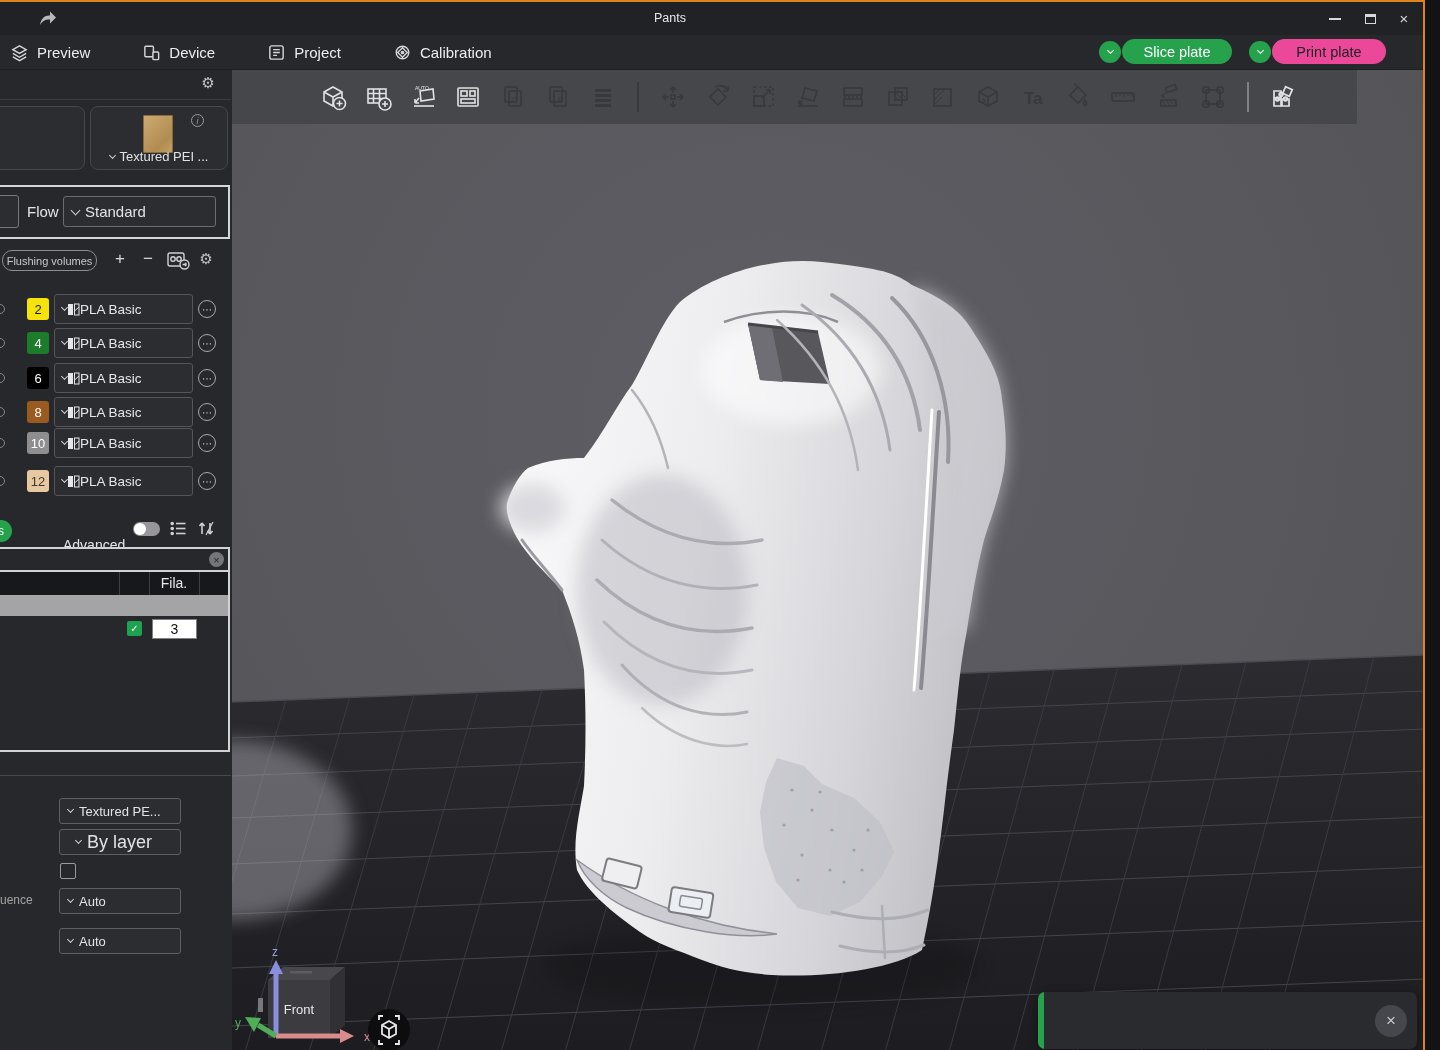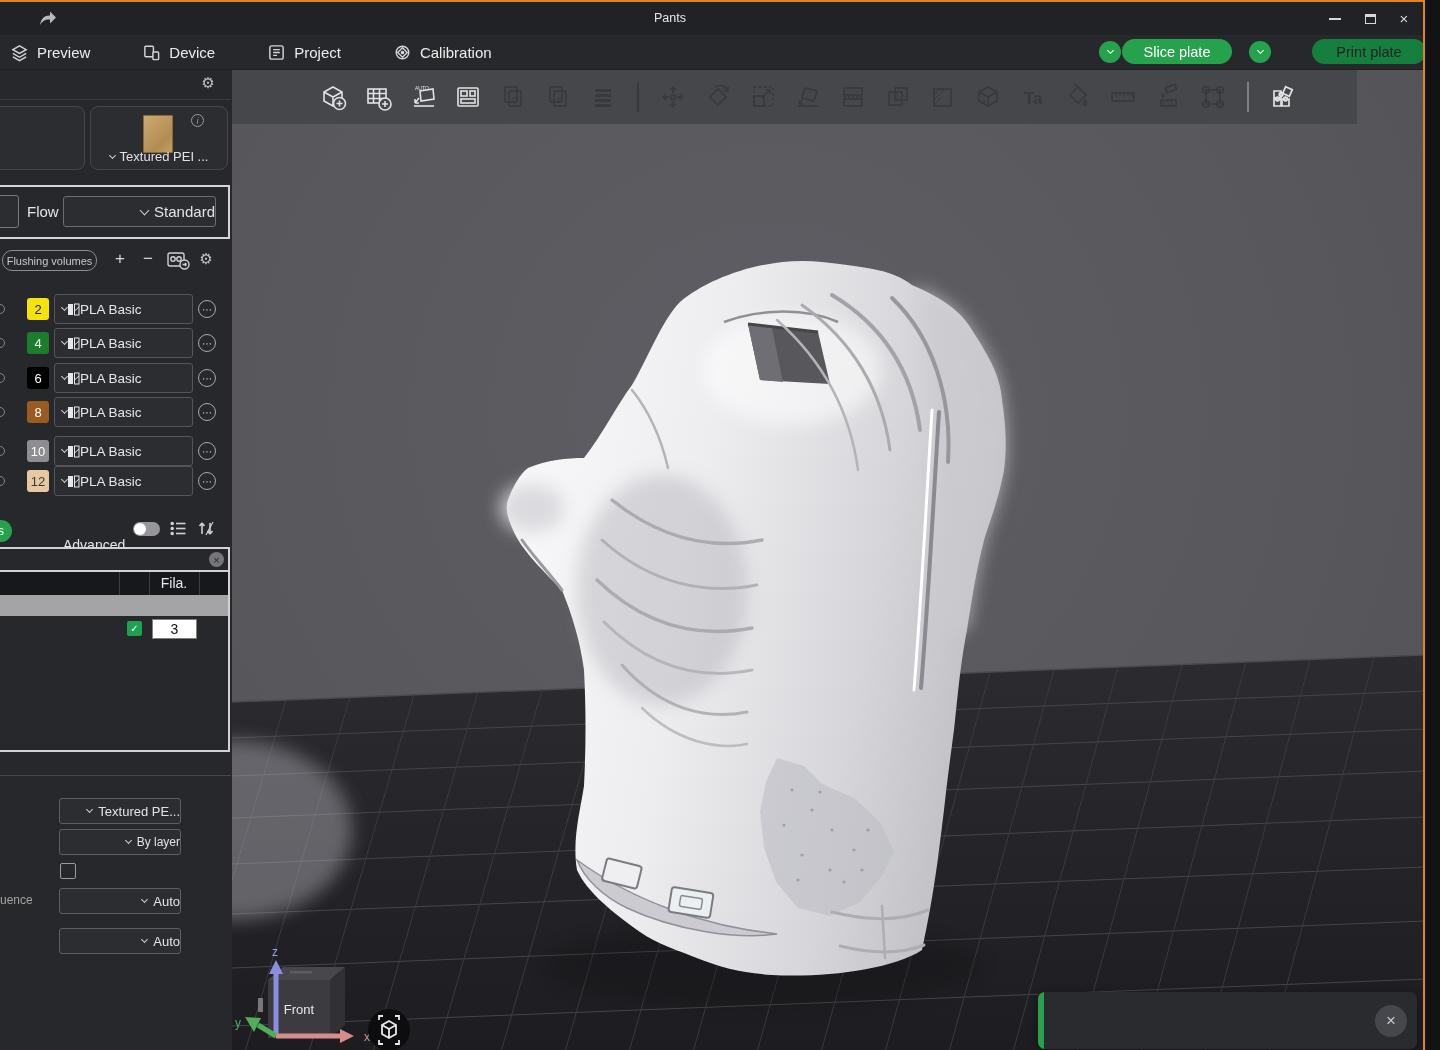--- a/index.html
+++ b/index.html
@@ -18,40 +18,40 @@
   .maxbox { width:11px; height:10px; border:1.5px solid #d8d8da; border-top:3px solid #d8d8da; }
   
   .tabbar { position:absolute; left:0; top:33px; width:100%; height:35px; background:#26282b; border-bottom:1px solid #1d1f21; }
   .tabs { position:absolute; left:10px; top:0; height:35px; display:flex; align-items:center; gap:52px; }
   .tab { display:flex; align-items:center; gap:8px; font-size:15px; color:#ececee; cursor:pointer; }
   .grn-circ { position:absolute; top:6px; width:22px; height:22px; border-radius:50%; background:#27a24c;
               display:flex; align-items:center; justify-content:center; }
   .pill { position:absolute; top:4px; height:25px; border-radius:13px; font-size:14.5px;
           display:flex; align-items:center; justify-content:center; cursor:pointer; }
   .pill-slice { left:1122px; width:110px; background:#27a24c; color:#fff; }
-  .pill-print { left:1312px; width:114px; background:#15803d; color:#222325; }
+  .pill-print { left:1272px; width:114px; background:#ec4899; color:#222325; }
   .chev { display:inline-block; width:7px; height:7px; border-left:1.6px solid #cfcfd2; border-bottom:1.6px solid #cfcfd2;
           transform:rotate(-45deg); margin-top:-3px; }
   .chev.white { border-color:#fff; }
   .chev.small { width:5px; height:5px; }
   
   .sidebar { position:absolute; left:0; top:68px; width:231px; height:982px; background:#26282b; overflow:hidden; }
   .sb { position:absolute; }
   .divider { background:#3a3c3f; height:1px; }
   .card { border:1px solid #45474b; border-radius:8px; background:#2b2d31; }
   .plate-thumb { position:absolute; left:52px; top:8px; width:30px; height:38px; border-radius:2px;
                  background:linear-gradient(135deg,#cfab72,#b18d52 70%,#c4a168); box-shadow:inset 0 0 0 1px #8a6c3c; }
   .info-circ { position:absolute; left:100px; top:7px; width:13px; height:13px; border:1px solid #9a9a9e; border-radius:50%;
                color:#9a9a9e; font-size:9px; display:flex; align-items:center; justify-content:center; font-style:italic; }
   .card-label { position:absolute; left:0; bottom:5px; width:100%; display:flex; align-items:center; justify-content:center;
                 gap:5px; font-size:13px; color:#e2e2e4; }
   .flow-outline { border:2px solid #d6d6d8; }
   .mini-input { border:1.5px solid #77777b; background:#2b2d30; border-radius:3px; }
   .dd { border:1px solid #5d5f63; background:#2b2d30; border-radius:3px; display:flex; align-items:center;
-        gap:6px; padding-left:8px; color:#e2e2e4; cursor:pointer;justify-content:flex-end; }
+        gap:6px; padding-left:8px; color:#e2e2e4; cursor:pointer; }
   .flow-label { font-size:15px; color:#e4e4e6; }
   .flush-pill { border:1px solid #8d8d91; border-radius:10px; color:#c8c8ca; font-size:11px;
                 display:flex; align-items:center; justify-content:center; cursor:pointer; }
   .txtbtn { color:#d8d8d8; font-size:17px; line-height:1; cursor:pointer; text-align:center; }
   .fil-row { position:absolute; left:0; width:231px; height:30px; }
   .hook { position:absolute; left:-5px; top:10px; width:10px; height:10px; border:1.5px solid #85858a; border-radius:50%; }
   .swatch { position:absolute; left:27px; top:4px; width:22px; height:22px; border-radius:3px;
             display:flex; align-items:center; justify-content:center; font-size:13px; }
   .fil-dd { position:absolute; left:54px; top:0; width:139px; height:30px; border:1px solid #54565a; background:#2b2d30;
             border-radius:3px; display:flex; align-items:center; padding-left:7px; cursor:pointer; }
@@ -242,21 +242,21 @@
           <span class="chev small"></span>
         <svg width="13" height="13" viewBox="0 0 13 13">
             <rect x="1" y="1" width="5" height="11" fill="#e6e6e8"></rect>
             <rect x="7.5" y="1" width="4.5" height="11" fill="none" stroke="#e6e6e8" stroke-width="1"></rect>
             <path d="M7.5,8 L12,4" stroke="#e6e6e8" stroke-width="1"></path>
           </svg>
         <span class="lbl">PLA Basic</span>
         </div>
       <div class="more-btn">⋯</div>
     </div>
-    <div class="fil-row" style="top:366px;">
+    <div class="fil-row" style="top:358px;">
       <span class="hook"></span>
       <div class="swatch" style="background: rgb(142, 142, 144); color: rgb(255, 255, 255);">10</div>
       <div class="fil-dd">
           <span class="chev small"></span>
         <svg width="13" height="13" viewBox="0 0 13 13">
             <rect x="1" y="1" width="5" height="11" fill="#e6e6e8"></rect>
             <rect x="7.5" y="1" width="4.5" height="11" fill="none" stroke="#e6e6e8" stroke-width="1"></rect>
             <path d="M7.5,8 L12,4" stroke="#e6e6e8" stroke-width="1"></path>
           </svg>
         <span class="lbl">PLA Basic</span>
@@ -313,21 +313,21 @@
       <div class="green-check">✓</div>
       <input class="val-input" value="3" style="">
     </div>
 
     <div class="sb divider" style="left:0; top:705px; width:231px; background:#46484c;"></div>
 
     <div class="sb dd" style="left:59px; top:728px; width:122px; height:26px; font-size:13px;">
       <span class="chev small"></span>
       <span>Textured PE...</span>
     </div>
-    <div class="sb dd" style="left:59px; top:759px; width:122px; height:26px; font-size:12px;padding-left:16px;">
+    <div class="sb dd" style="left:59px; top:759px; width:122px; height:26px; font-size:18px;padding-left:16px;">
       <span class="chev small"></span>
       <span>By layer</span>
     </div>
     <div class="sb cb-empty" style="left:60px; top:793px; width:16px; height:16px;"></div>
     <div class="sb seq-label" style="left:0; top:823px;">uence</div>
     <div class="sb dd" style="left:59px; top:818px; width:122px; height:26px; font-size:13px;">
       <span class="chev small"></span>
       <span>Auto</span>
     </div>
     <div class="sb dd" style="left:59px; top:858px; width:122px; height:26px; font-size:13px;">

